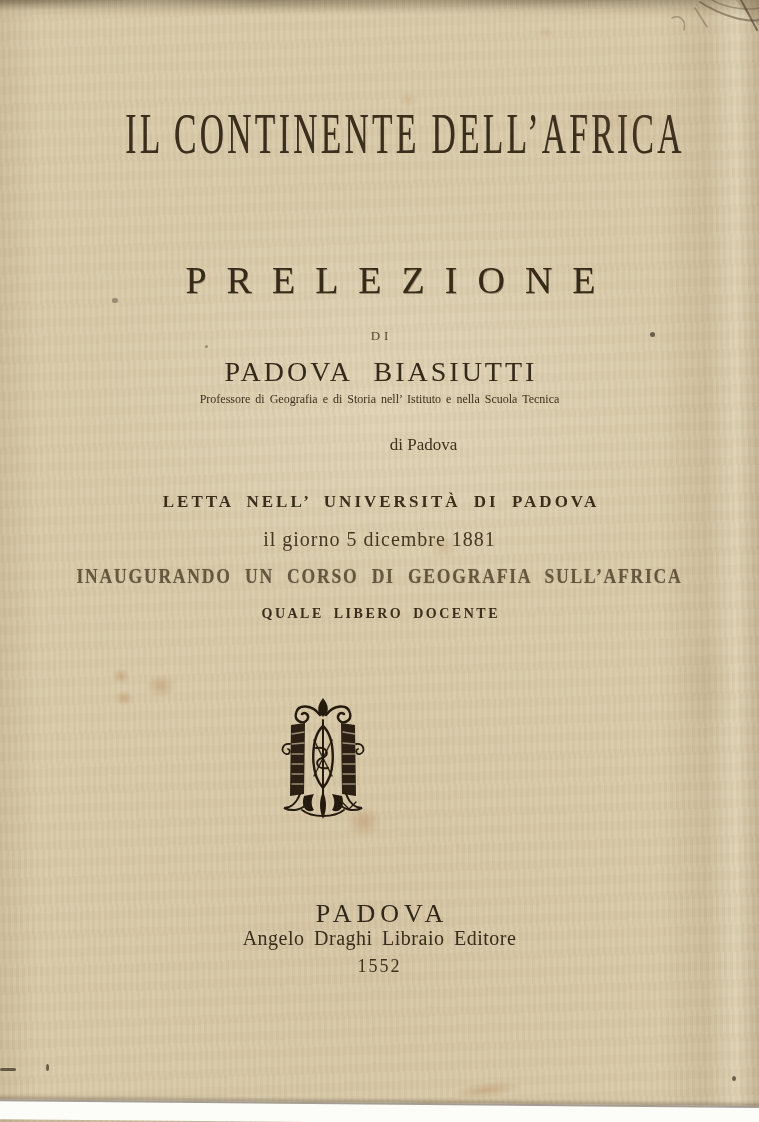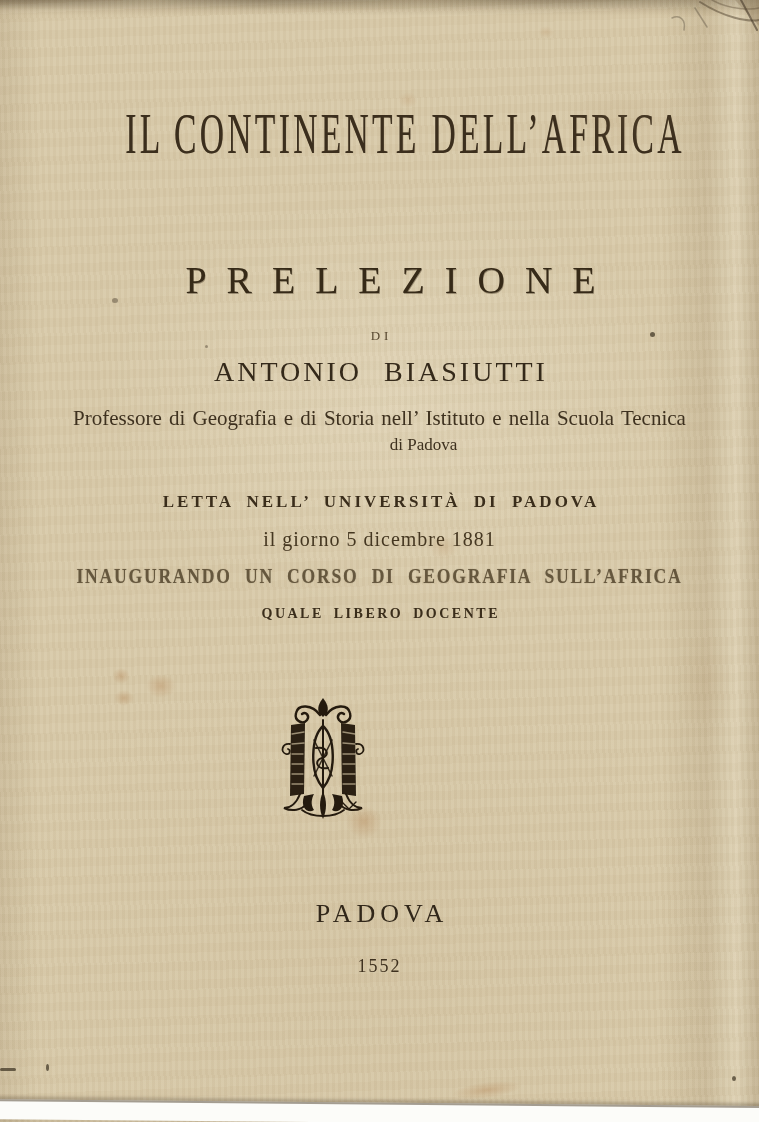--- a/index.html
+++ b/index.html
@@ -19,21 +19,21 @@
     content:"";position:absolute;inset:0;pointer-events:none;
     background:
       repeating-linear-gradient(88deg, rgba(255,255,255,.035) 0 3px, rgba(120,100,70,.04) 3px 6px),
       repeating-linear-gradient(-2deg, rgba(255,252,240,.03) 0 9px, rgba(140,118,84,.025) 9px 18px);
   }
   .tline{position:absolute;left:0;width:100%;text-align:center;color:#3b2e1d;white-space:nowrap;}
   .title{top:104px;font-size:50px;letter-spacing:5px;transform:scale(.67,1.15);text-shadow:.5px .5px 0 rgba(59,46,29,.45);}
   .heading{top:258px;font-size:38px;letter-spacing:20px;text-indent:20px;color:#362a18;text-shadow:.5px .5px 0 rgba(54,42,24,.4);padding-left:11px;}
   .byline{top:328px;font-size:13px;letter-spacing:4px;text-indent:4px;color:#57472f;}
   .author{top:356px;font-size:28px;letter-spacing:3px;text-indent:3px;word-spacing:12px;color:#34291a;}
-  .role1{top:406px;font-size:21px;word-spacing:2px;color:#3e311f;}
+  .role1{top:392px;font-size:12px;word-spacing:2px;color:#3e311f;}
   .role2{top:435px;font-size:17px;color:#3e311f;padding-left:44px;}
   .lect1{top:492px;font-size:17px;font-weight:700;letter-spacing:3px;text-indent:3px;word-spacing:6px;color:#3a2d1b;text-align:center;}
   .lect2{top:528px;font-size:20px;letter-spacing:1px;color:#453721;}
   .lect3{top:565px;font-size:20px;font-weight:700;letter-spacing:2px;word-spacing:8px;transform:scale(.88,1.02);color:rgba(92,78,53,.85);text-shadow:0 0 1px rgba(92,78,53,.5);}
   .lect4{top:606px;font-size:14px;font-weight:700;letter-spacing:2.5px;text-indent:2.5px;word-spacing:4px;color:#3a2d1b;}
   .city{top:899px;font-size:26px;letter-spacing:5px;text-indent:5px;color:#31271a;}
   .publisher{top:927px;font-size:20px;letter-spacing:.5px;word-spacing:4px;color:#382c1c;}
   .year{top:956px;font-size:18px;letter-spacing:2px;color:#3e311f;}
   .ornament{position:absolute;left:278px;top:696px;width:90px;height:136px;}
   .corner-art{position:absolute;left:639px;top:0;width:120px;height:60px;}
@@ -53,28 +53,29 @@
 </head>
 <body>
 
 <div class="scan">
 
   <div class="top-grime"></div>
 
   <div class="tline title">IL CONTINENTE DELL’AFRICA</div>
   <div class="tline heading">PRELEZIONE</div>
   <div class="tline byline">DI</div>
-  <div class="tline author">ANTONIO BIASIUTTI</div>
+  <div class="tline author">PADOVA BIASIUTTI</div>
   <div class="tline role1">Professore di Geografia e di Storia nell’ Istituto e nella Scuola Tecnica</div>
   <div class="tline role2">di Padova</div>
   <div class="tline lect1">LETTA NELL’ UNIVERSITÀ DI PADOVA</div>
   <div class="tline lect2">il giorno 5 dicembre 1881</div>
   <div class="tline lect3">INAUGURANDO UN CORSO DI GEOGRAFIA SULL’AFRICA</div>
   <div class="tline lect4">QUALE LIBERO DOCENTE</div>
   <div class="tline city">PADOVA</div>
+  <div class="tline publisher">Angelo Draghi Libraio Editore</div>
   <div class="tline year">1552</div>
 
   <svg class="ornament" viewBox="0 0 90 136" fill="none" stroke="#241a0e" stroke-linecap="round">
     <path d="M45 2 C41 7 39 12 41 17 L45 21 L49 17 C51 12 49 7 45 2 Z" fill="#241a0e" stroke="none"></path>
     <path d="M42 19 C34 8 20 8 18 17 C16 25 25 29 29 24 C32 20 28 15 24 18" stroke-width="2.4"></path>
     <path d="M48 19 C56 8 70 8 72 17 C74 25 65 29 61 24 C58 20 62 15 66 18" stroke-width="2.4"></path>
     <path d="M13 29 L27 27 L26 98 L12 100 Z" fill="#2b2013" stroke="none"></path>
     <path d="M63 27 L77 29 L78 100 L64 98 Z" fill="#2b2013" stroke="none"></path>
     <g stroke="#d8c9a8" stroke-width="1.4" opacity=".65">
       <path d="M14 38 L26 36"></path>

